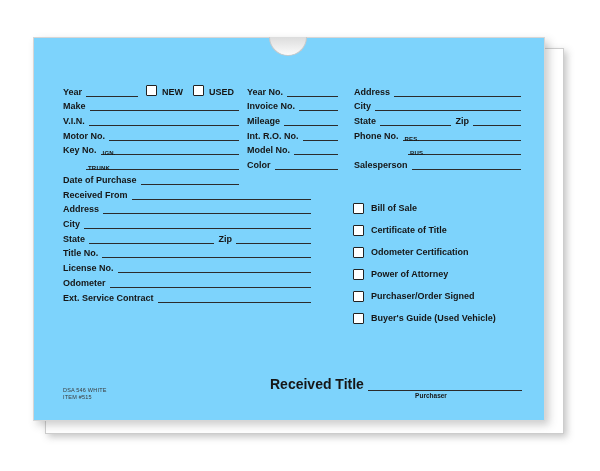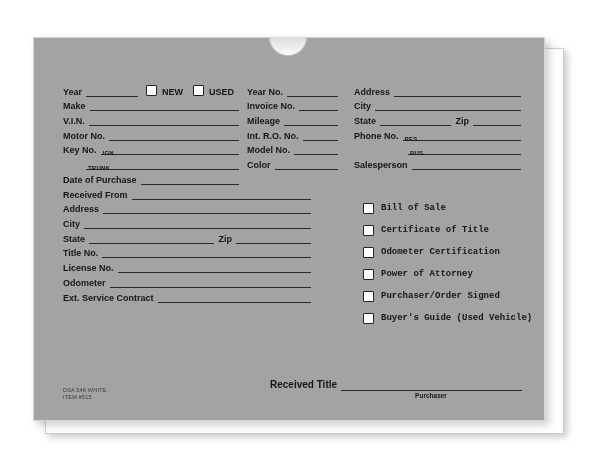--- a/index.html
+++ b/index.html
@@ -9,21 +9,21 @@
     font-family:"Liberation Sans","DejaVu Sans",sans-serif;
   }
   
   .back-env{
     position:absolute;left:45px;top:48px;width:519px;height:386px;
     background:#ffffff;border:1px solid #cdcdcd;box-sizing:border-box;
     box-shadow:3px 3px 7px rgba(90,90,90,.35);
   }
   .front-env{
     position:absolute;left:33px;top:37px;width:512px;height:384px;
-    background:#a3a3a3;border:1px solid #d6d6d6;box-sizing:border-box;
+    background:#7dd3fc;border:1px solid #d6d6d6;box-sizing:border-box;
     box-shadow:4px 4px 8px rgba(90,90,90,.30);
   }
   .notch{
     position:absolute;top:-1px;left:235px;width:38px;height:19px;
     border-radius:0 0 20px 20px;
     background:linear-gradient(#dcdcdc,#fbfbfb);
     border:1px solid #c9c9c9;border-top:none;box-sizing:border-box;
   }
   
   .col{position:absolute;color:#161616;}
@@ -45,28 +45,28 @@
     display:inline-block;padding:0 1px 0 2px;line-height:8px;vertical-align:bottom;
   }
   .fl .tinylbl{position:relative;top:3px;}
   .cb{
     flex:0 0 auto;width:11px;height:11px;border:1.2px solid #222;background:#fff;
     box-sizing:border-box;margin:0 0 .5px 0;border-radius:1px;
   }
   .gap8{flex:0 0 8px;} .gap5{flex:0 0 5px;} .gap10{flex:0 0 10px;}
   .indent23{margin-left:23px;} .indent54{margin-left:54px;}
   
-  #checklist{position:absolute;left:329px;top:159px;width:186px;font-family:Liberation Mono, monospace;}
+  #checklist{position:absolute;left:319px;top:159px;width:186px;}
   .chk-item{display:flex;align-items:center;height:22px;}
   .chk-item .cb{margin:0;}
   .chk-item .chk-lbl{font-weight:bold;font-size:9px;color:#161616;margin-left:7px;white-space:nowrap;}
   
   #sku{position:absolute;left:29px;top:349px;font-size:5.5px;line-height:6.5px;color:#3a3a3a;letter-spacing:.2px;}
   #received{position:absolute;left:236px;top:341px;width:252px;}
-  #received .rt-row{display:flex;align-items:center;font-weight:bold;font-size:10px;color:#161616;white-space:nowrap;}
+  #received .rt-row{display:flex;align-items:flex-start;font-weight:bold;font-size:14px;color:#161616;white-space:nowrap;}
   #received .fl{height:11px;}
   #received .purchaser{
     margin-left:70px;width:182px;text-align:center;
     font-size:6.5px;font-weight:bold;color:#161616;margin-top:1px;
   }
 </style>
 </head>
 <body>
 
 <div class="back-env"></div>

